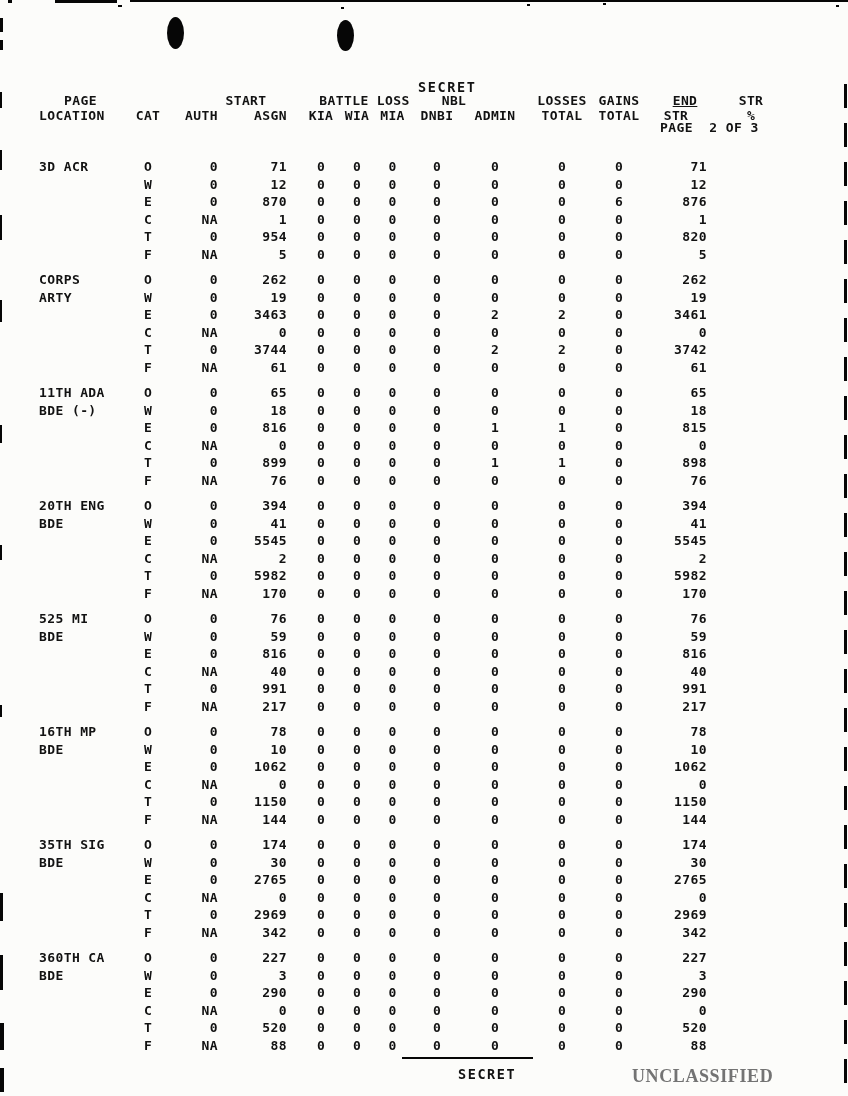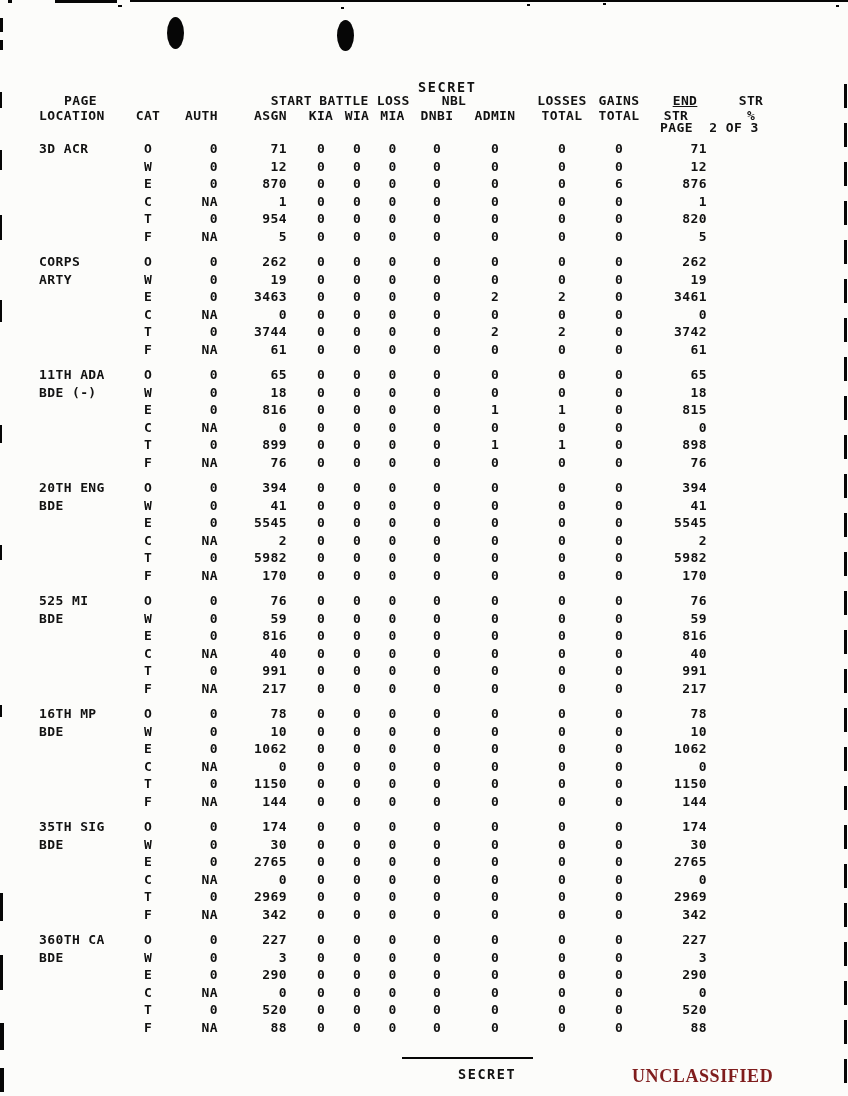--- a/index.html
+++ b/index.html
@@ -19,40 +19,40 @@
   
   .t { font-size:13px; letter-spacing:0.4px; white-space:pre; }
   .secret-top { position:absolute; left:418px; top:79px; font-size:13.5px; letter-spacing:1.6px; }
   .page-label { position:absolute; left:660px; top:79px;margin-top:41px; }
   .table { position:absolute; left:36px; top:93px; width:754px; }
   .row {
     display:grid;
     grid-template-columns:89px 46px 50px 82px 36px 36px 35px 54px 62px 72px 42px 72px 78px;
   }
   .hrow { height:15px; line-height:15px; }
-  #units { margin-top:17px; }
+  #units { margin-top:35px; }
   .ublock { margin-bottom:8px; }
   .drow { height:17.5px; line-height:17.5px; }
   .c { overflow:visible; }
   .tc { text-align:center; } .trr { text-align:right; }
   .auth { padding-right:3px; } .asgn { padding-right:16px; }
   .end  { padding-right:5px; } .unit { padding-left:3px; }
-  .g-start { grid-column:3 / span 2; position:relative; left:9px;text-align:right; }
+  .g-start { grid-column:3 / span 2; position:relative; left:9px; }
   .g-bl    { grid-column:5 / span 3; position:relative; left:8px; }
   .g-nbl   { grid-column:8 / span 2; position:relative; left:-14px; }
   .g-end   { position:relative; left:9px;text-decoration:underline; }
   
   .secret-bottom { position:absolute; left:410px; top:1050px; font-size:13.5px; letter-spacing:1.6px; padding:0 9px; }
   .secret-bottom .strike {
     position:absolute; left:-8px; right:-8px; top:7px; height:2px; background:#060606;
   }
   .unclassified {
     position:absolute; left:632px; top:1066px;
     font-family:"Liberation Serif", serif; font-weight:700;
-    font-size:18px; letter-spacing:0.6px; color:#7f1d1d;
+    font-size:18px; letter-spacing:0.6px; color:#737373;
   }
 </style>
 </head>
 <body>
 
 <div class="sheet">
 
   <div>
     <i class="artifact" style="left:55px;top:0;width:62px;height:3px"></i>
     <i class="artifact" style="left:130px;top:0;width:718px;height:2px"></i>

